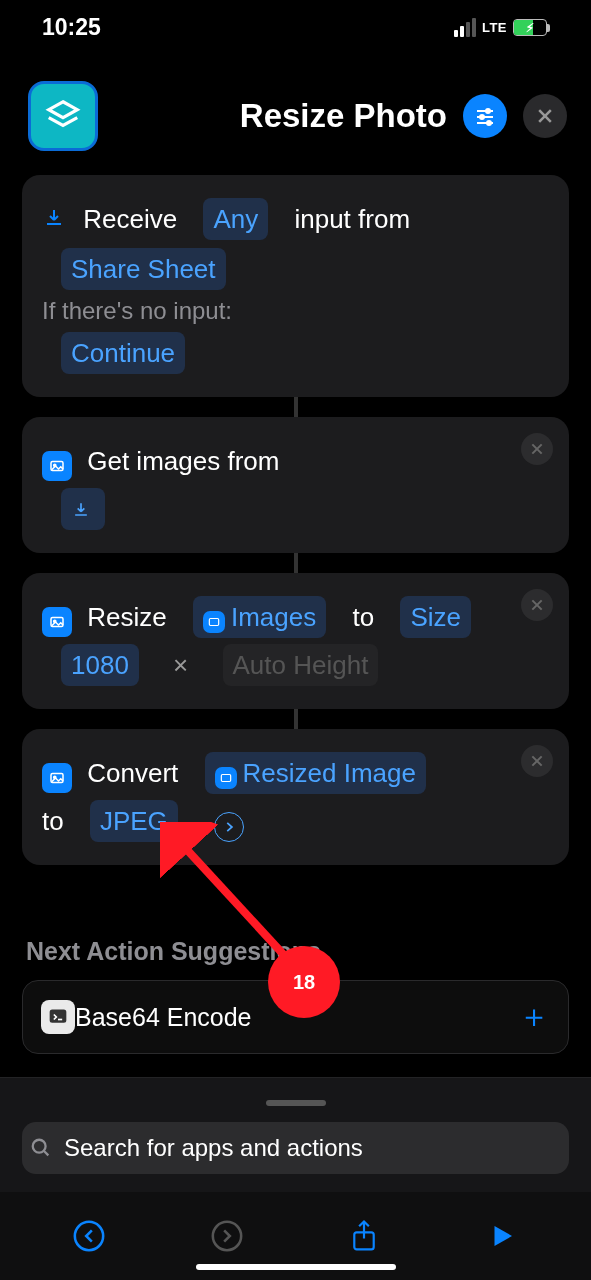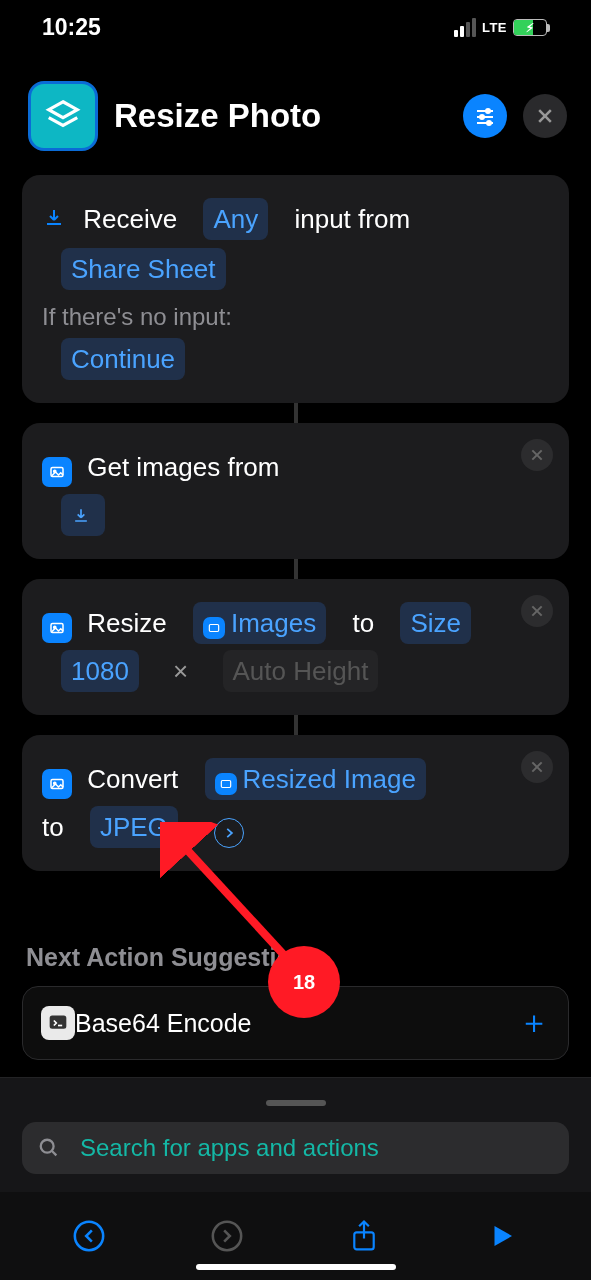--- a/index.html
+++ b/index.html
@@ -11,21 +11,21 @@
   .signal-bars span:nth-child(1){height:7px;}
   .signal-bars span:nth-child(2){height:11px;}
   .signal-bars span:nth-child(3){height:15px; background:#555;}
   .signal-bars span:nth-child(4){height:19px; background:#555;}
   .lte { font-size:13px; letter-spacing:0.5px; font-weight:600; }
   .battery { width:34px; height:17px; border:1.5px solid #bbb; border-radius:4px; position:relative; display:flex; align-items:center; }
   .battery:after { content:""; position:absolute; right:-4px; top:4px; width:3px; height:8px; background:#bbb; border-radius:0 2px 2px 0; }
   .battery .fill { background:#33d15a; height:100%; width:60%; border-radius:2px 0 0 2px; }
   .battery .bolt { position:absolute; left:0; right:0; text-align:center; font-size:12px; color:#fff; line-height:14px; }
 
-  .header { display:flex; align-items:center; padding: 34px 24px 24px 28px; gap:16px; }
+  .header { display:flex; align-items:center; padding: 34px 24px 24px 28px; gap:16px;text-align:right; }
   .app-icon { width:70px; height:70px; border-radius:16px; background:#0db7c4; display:flex; align-items:center; justify-content:center; border:3px solid #0a6bd6; }
   .app-title { font-size:33px; font-weight:700; flex:1; }
   .circle-btn { width:44px; height:44px; border-radius:50%; display:flex; align-items:center; justify-content:center; }
   .circle-blue { background:#0a84ff; }
   .circle-gray { background:#2a2a2c; }
 
   .cards { padding: 0 22px; }
   .card { background:#1c1c1e; border-radius:18px; padding:20px 20px; margin-top:18px; position:relative; font-size:26px; line-height:48px; font-weight:500; }
   .card-first { margin-top:0; }
   .action-close { position:absolute; top:16px; right:16px; width:32px; height:32px; border-radius:50%; background:#2c2c2e; display:flex; align-items:center; justify-content:center; }
@@ -34,31 +34,31 @@
 
   .token { display:inline-block; background:#20304a; color:#4aa3ff; border-radius:8px; padding:0 10px; margin:2px 19px; line-height:42px; }
   .token-plain { display:inline-block; color:#fff; }
   .token-muted { color:#999; }
   .token-dim { color:#555; background:#242426; }
   .chip-icon { display:inline-flex; width:30px; height:30px; border-radius:7px; background:#0a84ff; align-items:center; justify-content:center; margin-right:8px; vertical-align:-5px; }
   .chip-icon.inline { vertical-align:-3px; margin-right:6px; }
   .dl-icon { display:inline-block; color:#0a84ff; margin-right:10px; vertical-align:-2px; }
   .photo-glyph { display:block; }
 
-  .sublabel { color:#8e8e93; font-size:24px; line-height:36px; margin-top:6px; }
+  .sublabel { color:#8e8e93; font-size:24px; line-height:36px; }
   .more-circle { display:inline-flex; width:30px; height:30px; border:1.8px solid #4aa3ff; border-radius:50%; align-items:center; justify-content:center; color:#4aa3ff; font-size:20px; margin-left:10px; vertical-align:-4px; }
 
   .suggest-header { color:#8e8e93; font-size:25px; font-weight:600; padding:72px 24px 14px 26px; }
   .suggest-card { margin:0 22px; background:#0d0d0d; border:1px solid #2a2a2c; border-radius:16px; display:flex; align-items:center; padding:14px 18px; font-size:25px; }
   .suggest-icon { width:34px; height:34px; border-radius:8px; background:#eaeaea; display:flex; align-items:center; justify-content:center; }
   .suggest-add { margin-left:auto; color:#0a84ff; font-size:32px; font-weight:300; }
 
   .search-panel { position:absolute; left:0; right:0; bottom:88px; background:#161618; padding:22px 22px 18px; border-top:1px solid #232325;}
   .grabber { width:60px; height:6px; background:#555; border-radius:3px; margin:0 auto 16px; }
-  .search-field { background:#2c2c2e; border-radius:14px; display:flex; align-items:center; padding:12px 16px; gap:20px; font-size:24px; color:#14b8a6; }
+  .search-field { background:#2c2c2e; border-radius:14px; display:flex; align-items:center; padding:12px 8px; gap:12px; font-size:24px; color:#ffffff; }
 
   .toolbar { position:absolute; left:0; right:0; bottom:0; height:88px; background:#0f0f10; display:flex; align-items:center; justify-content:space-around; padding:0 20px; }
   .tool-btn { width:44px; height:44px; display:flex; align-items:center; justify-content:center; }
   .home-indicator { position:absolute; bottom:10px; left:50%; transform:translateX(-50%); width:200px; height:6px; background:#fff; border-radius:3px; }
   .anno-dot { position:absolute; width:72px; height:72px; border-radius:50%; background:#ff1a25; color:#fff; font-size:20px; font-weight:700; display:flex; align-items:center; justify-content:center; }
 </style>
 </head>
 <body>
 
 <div class="status-bar">

